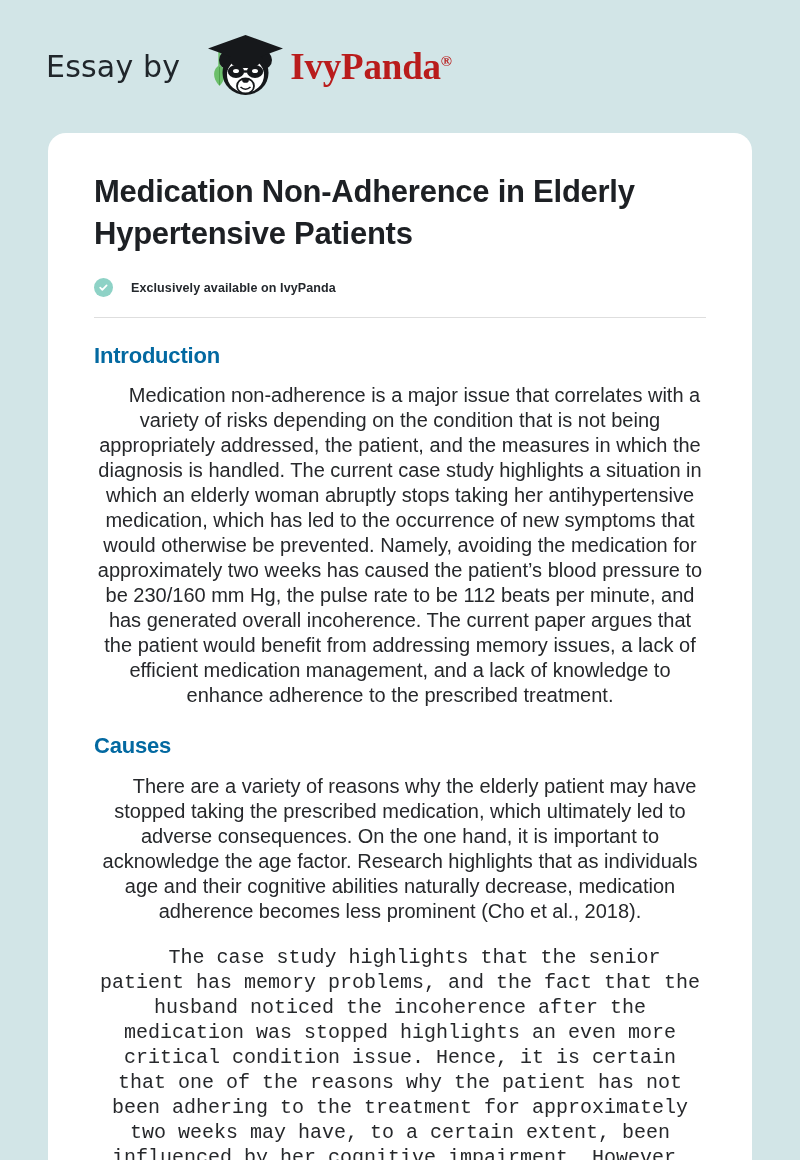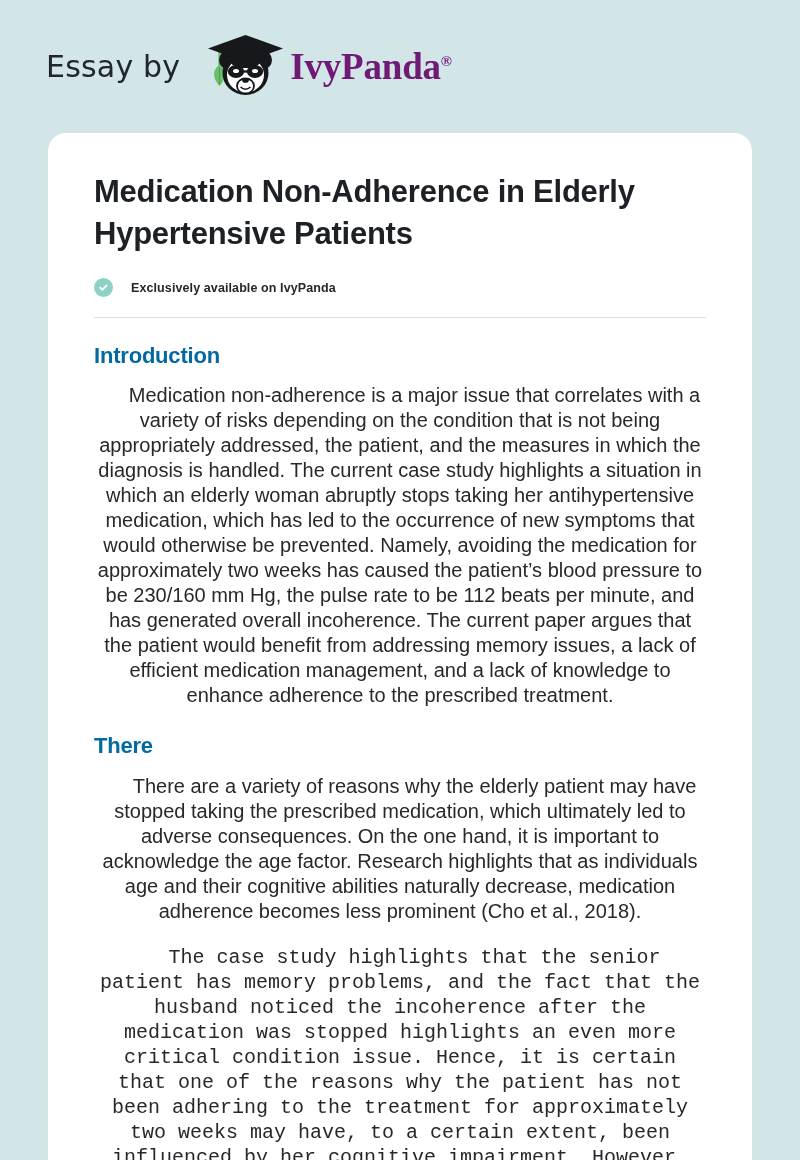--- a/index.html
+++ b/index.html
@@ -40,21 +40,21 @@
   .logo-mark {
     width: 86px;
     height: 72px;
     display: block;
     flex: 0 0 auto;
   }
   .logo-word {
     font-family: "Liberation Serif", serif;
     font-size: 37px;
     font-weight: bold;
-    color: #701a75;
+    color: #b91c1c;
     line-height: 1;
     letter-spacing: -0.2px;
     position: relative;
     margin-left: -2px;
   }
   .logo-word .reg {
     font-size: 15px;
     vertical-align: super;
     font-weight: bold;
     letter-spacing: 0;
@@ -195,17 +195,17 @@
       </svg>
     </span>
     <span class="badge-text">Exclusively available on IvyPanda</span>
   </div>
 
   <hr class="rule">
 
   <h2 class="section-heading">Introduction</h2>
   <p class="body-text">Medication non-adherence is a major issue that correlates with a variety of risks depending on the condition that is not being appropriately addressed, the patient, and the measures in which the diagnosis is handled. The current case study highlights a situation in which an elderly woman abruptly stops taking her antihypertensive medication, which has led to the occurrence of new symptoms that would otherwise be prevented. Namely, avoiding the medication for approximately two weeks has caused the patient’s blood pressure to be 230/160 mm Hg, the pulse rate to be 112 beats per minute, and has generated overall incoherence. The current paper argues that the patient would benefit from addressing memory issues, a lack of efficient medication management, and a lack of knowledge to enhance adherence to the prescribed treatment.</p>
 
-  <h2 class="section-heading">There</h2>
+  <h2 class="section-heading">Causes</h2>
   <p class="body-text">There are a variety of reasons why the elderly patient may have stopped taking the prescribed medication, which ultimately led to adverse consequences. On the one hand, it is important to acknowledge the age factor. Research highlights that as individuals age and their cognitive abilities naturally decrease, medication adherence becomes less prominent (Cho et al., 2018).</p>
   <p class="body-text">The case study highlights that the senior patient has memory problems, and the fact that the husband noticed the incoherence after the medication was stopped highlights an even more critical condition issue. Hence, it is certain that one of the reasons why the patient has not been adhering to the treatment for approximately two weeks may have, to a certain extent, been influenced by her cognitive impairment. However, additional causes may have also impacted the degree to which the treatment was implemented.</p>
 
 </div>
 
 </body></html>

